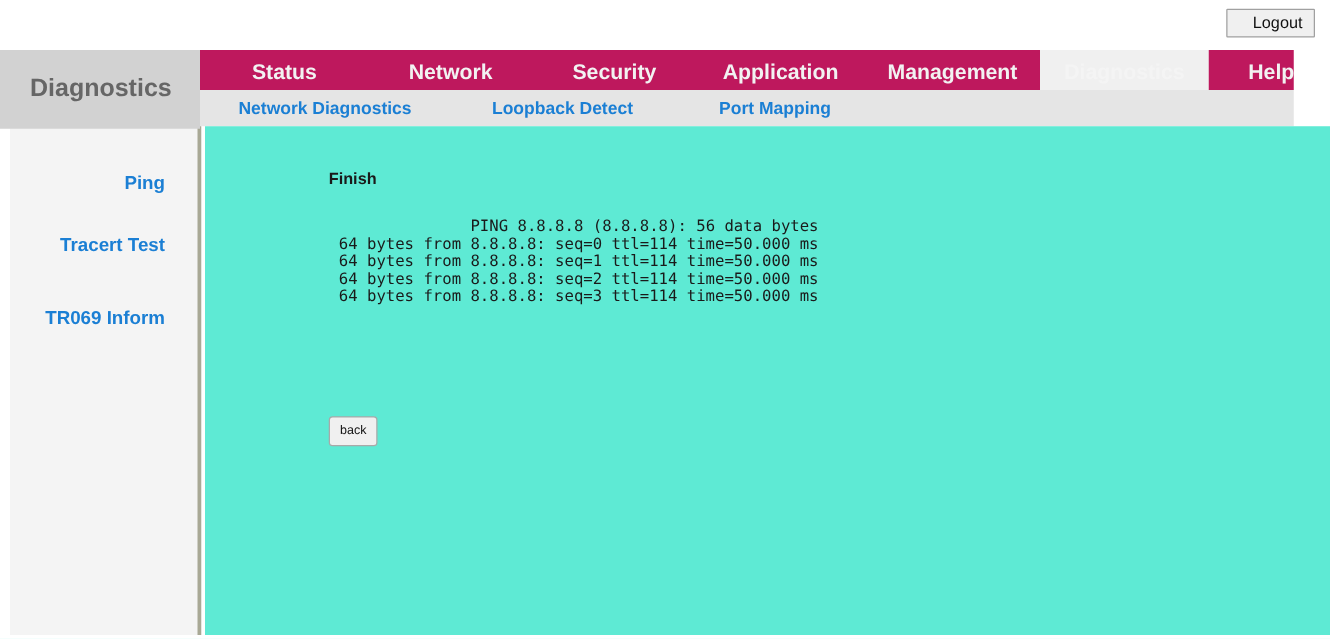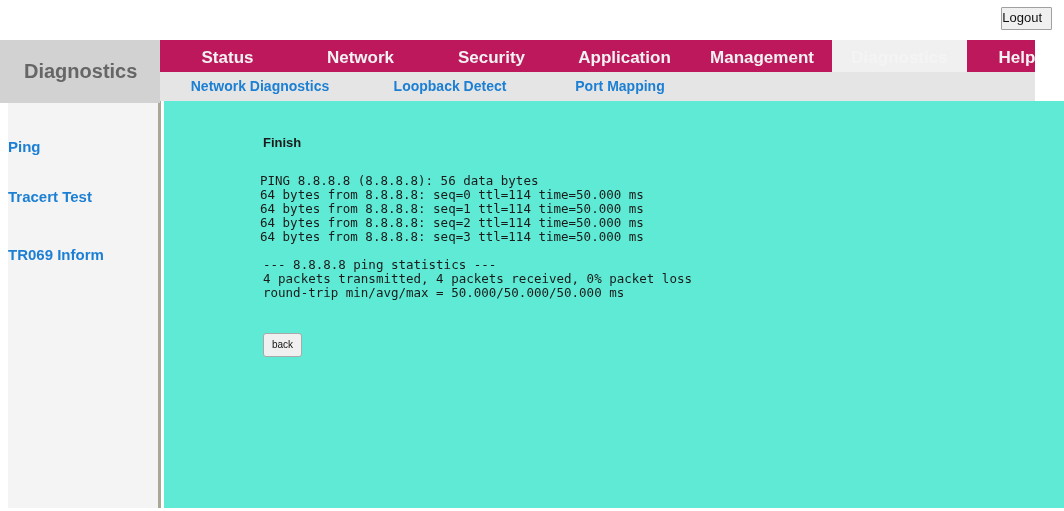--- a/index.html
+++ b/index.html
@@ -23,21 +23,21 @@
   .logout-btn {
     position: absolute;
     right: 12px;
     top: 7px;
     font-family: "Liberation Sans", sans-serif;
     font-size: 13px;
     color: #111;
     background: #f0f0f0;
     border: 1px solid #a0a0a0;
     border-radius: 1px;
-    padding: 2px 9px 3px 0;
+    padding: 2px 9px 3px 20px;
     line-height: 16px;
     cursor: pointer;
   }
 
   
   .navstrip {
     position: relative;
     height: 32px;
     width: 1035px;
     background: #be185d;
@@ -119,21 +119,22 @@
     left: 8px;
     top: 0;
     width: 153px;
     height: 407px;
     background: #f4f4f4;
     border-right: 3px solid #a8a895;
     box-sizing: border-box;
   }
   .side-link {
     display: block;
-    padding-right: 9px;
+    text-align: right;
+    padding-right: 26px;
     font-size: 15px;
     font-weight: bold;
     color: #1b7fd4;
     cursor: pointer;
     white-space: nowrap;
   }
   .side-link.s0 { margin-top: 37px; }
   .side-link.s1 { margin-top: 33px; }
   .side-link.s2 { margin-top: 41px; }
 
@@ -149,27 +150,28 @@
   .finish-label {
     position: absolute;
     left: 99px;
     top: 34px;
     font-size: 13px;
     font-weight: bold;
     color: #1a1a1a;
   }
   .ping-output {
     position: absolute;
-    left: 96px;
+    left: 107px;
     top: 73px;
     font-family: "DejaVu Sans Mono", monospace;
     font-size: 12.5px;
     line-height: 14px;
     color: #1a1a1a;
     white-space: pre;
+    text-align: right;
   }
   .ping-stats {
     position: absolute;
     left: 99px;
     top: 157px;
     font-family: "DejaVu Sans Mono", monospace;
     font-size: 12.5px;
     line-height: 14px;
     color: #1a1a1a;
     white-space: pre;
@@ -214,18 +216,15 @@
       <div class="side-link s2">TR069 Inform</div>
     </div>
 
   <div class="content">
     <div class="finish-label">Finish</div>
     <div class="ping-output">PING 8.8.8.8 (8.8.8.8): 56 data bytes
 64 bytes from 8.8.8.8: seq=0 ttl=114 time=50.000 ms
 64 bytes from 8.8.8.8: seq=1 ttl=114 time=50.000 ms
 64 bytes from 8.8.8.8: seq=2 ttl=114 time=50.000 ms
 64 bytes from 8.8.8.8: seq=3 ttl=114 time=50.000 ms</div>
-    <div class="ping-stats">--- 8.8.8.8 ping statistics ---
-4 packets transmitted, 4 packets received, 0% packet loss
-round-trip min/avg/max = 50.000/50.000/50.000 ms</div>
     <button class="back-btn">back</button>
   </div>
 </div>
 
 </body></html>

